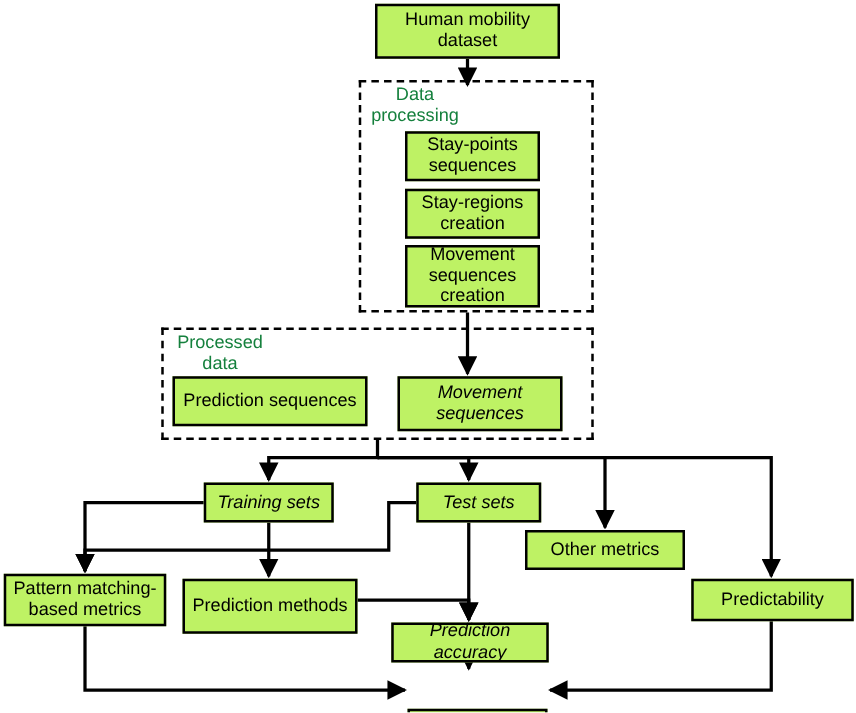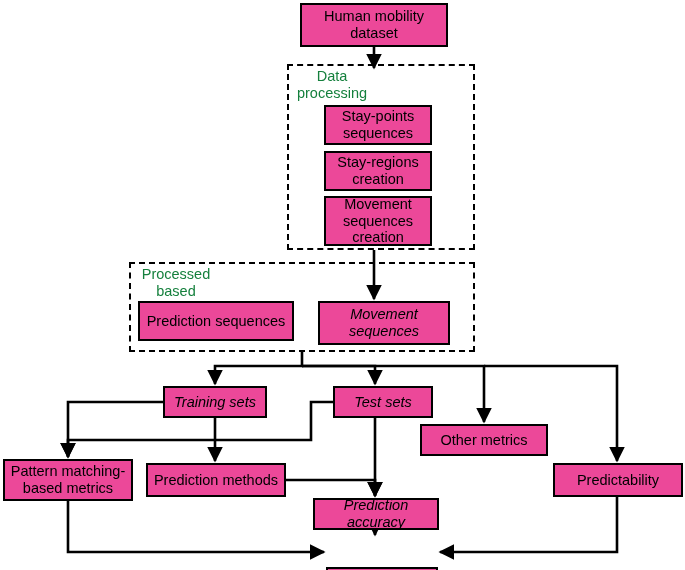--- a/index.html
+++ b/index.html
@@ -20,21 +20,21 @@
     left: 0;
     top: 0;
     width: 685px;
     height: 570px;
     pointer-events: none;
   }
   .node {
     position: absolute;
     box-sizing: border-box;
     border: 2px solid #000000;
-    background: #ec4899;
+    background: #bef264;
     display: flex;
     align-items: center;
     justify-content: center;
     text-align: center;
     line-height: 1.15;
     font-size: 14.5px;
     color: #000000;
     padding: 1px 2px;
     white-space: pre-line;
   }
@@ -99,21 +99,21 @@
       <path d="M 617 497 L 617 552 L 440 552"></path>
     </g>
   </svg>
 
   <div class="group" style="left:287px; top:64px; width:188px; height:186px;"></div>
   <div class="group-label" style="left:278px; top:68px; width:108px;">Data
 processing</div>
 
   <div class="group" style="left:129px; top:262px; width:346px; height:90px;"></div>
   <div class="group-label" style="left:128px; top:266px; width:96px;">Processed
-based</div>
+data</div>
 
   <div class="node" style="left:300px; top:3px; width:148px; height:44px;">Human mobility
 dataset</div>
 
   <div class="node" style="left:324px; top:105px; width:108px; height:40px;">Stay-points
 sequences</div>
 
   <div class="node" style="left:324px; top:151px; width:108px; height:40px;">Stay-regions
 creation</div>
 
@@ -128,21 +128,21 @@
 
   <div class="node italic" style="left:163px; top:386px; width:104px; height:32px;">Training sets</div>
 
   <div class="node italic" style="left:333px; top:386px; width:100px; height:32px;">Test sets</div>
 
   <div class="node" style="left:420px; top:424px; width:128px; height:32px;">Other metrics</div>
 
   <div class="node" style="left:3px; top:459px; width:130px; height:42px;">Pattern matching-
 based metrics</div>
 
-  <div class="node" style="left:146px; top:463px; width:140px; height:34px;">Prediction methods</div>
+  <div class="node" style="left:146px; top:463px; width:140px; height:44px;">Prediction methods</div>
 
   <div class="node" style="left:553px; top:463px; width:130px; height:34px;">Predictability</div>
 
   <div class="node italic" style="left:313px; top:498px; width:126px; height:32px;font-style:italic;">Prediction accuracy</div>
 
   <div class="node" style="left:326px; top:567px; width:112px; height:30px;">Results</div>
 
 </div>
 
 </body></html>

